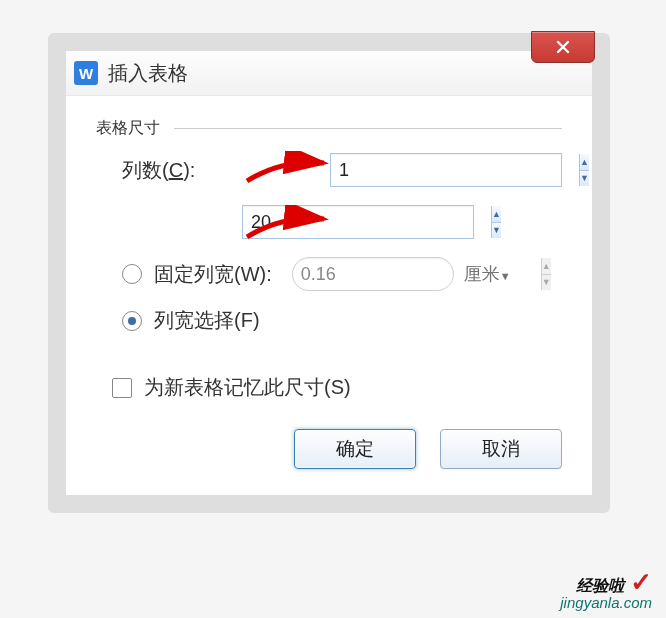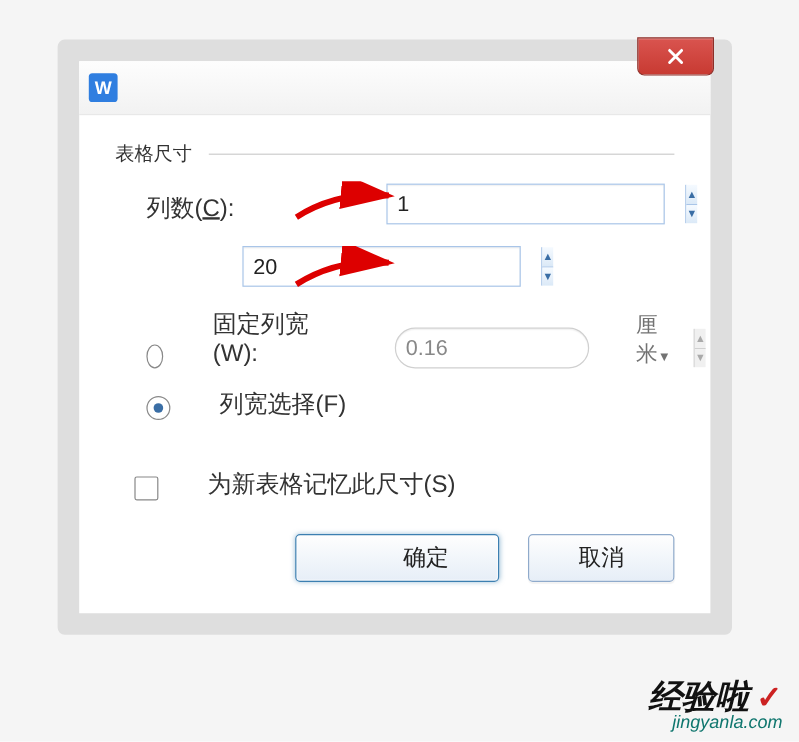--- a/index.html
+++ b/index.html
@@ -78,23 +78,24 @@
     margin-bottom: 14px;
   }
   .group-label .line {
     flex: 1;
     height: 1px;
     background: #ccc;
     margin-left: 14px;
   }
   .row {
     display: flex;
-    align-items: flex-end;
+    align-items: center;
     margin: 12px 0 18px 26px;
     position: relative;
+    gap: 40px;
   }
   .row-label {
     width: 120px;
     font-size: 20px;
     color: #333;
   }
   .row-label .ul { text-decoration: underline; }
   .spinbox {
     display: flex;
     align-items: stretch;
@@ -137,23 +138,22 @@
     color: #aaa;
   }
   .spin-up { border-bottom: 1px solid #a9c5e8; }
   .spinbox.disabled .spin-up { border-bottom-color: #d0d0d0; }
   .arrow {
     position: absolute;
     pointer-events: none;
   }
   .radio-row, .check-row {
     display: flex;
-    align-items: flex-end;
+    align-items: center;
     margin: 12px 0 16px 26px;
-    gap: 29px;
   }
   .radio, .checkbox {
     width: 18px;
     height: 18px;
     border: 1px solid #888;
     margin-right: 12px;
     background: #fff;
     display: flex;
     align-items: center;
     justify-content: center;
@@ -193,32 +193,31 @@
     color: #222;
     display: flex;
     align-items: center;
     justify-content: center;
     cursor: pointer;
     box-shadow: 0 1px 1px rgba(0,0,0,0.05);
   }
   .btn.primary {
     border: 1px solid #3c7fb1;
     box-shadow: 0 0 4px rgba(60,127,177,0.5), inset 0 0 0 1px rgba(255,255,255,0.5);
-    padding-left: 48px;
   }
   .watermark {
     position: absolute;
     right: 14px;
     bottom: 8px;
     text-align: right;
     font-family: "SimHei", sans-serif;
     line-height: 1;
   }
   .watermark .cn {
-    font-size: 28px;
+    font-size: 16px;
     font-weight: bold;
     color: #111;
     font-style: italic;
   }
   .watermark .check {
     color: #c22;
     font-size: 26px;
     font-weight: bold;
     margin-left: 6px;
   }
@@ -227,20 +226,21 @@
     color: #0f766e;
     font-style: italic;
   }
 </style>
 </head>
 <body>
 
 <div class="outer">
   <div class="titlebar">
     <div class="app-icon">W</div>
+    <div class="titlebar-text">插入表格</div>
     <div class="close-btn">
       <svg viewBox="0 0 16 16">
         <path d="M3 3 L13 13 M13 3 L3 13" stroke="#fff" stroke-width="2.4" stroke-linecap="round"></path>
       </svg>
     </div>
   </div>
 
   <div class="body">
 
     <div class="group-label">

